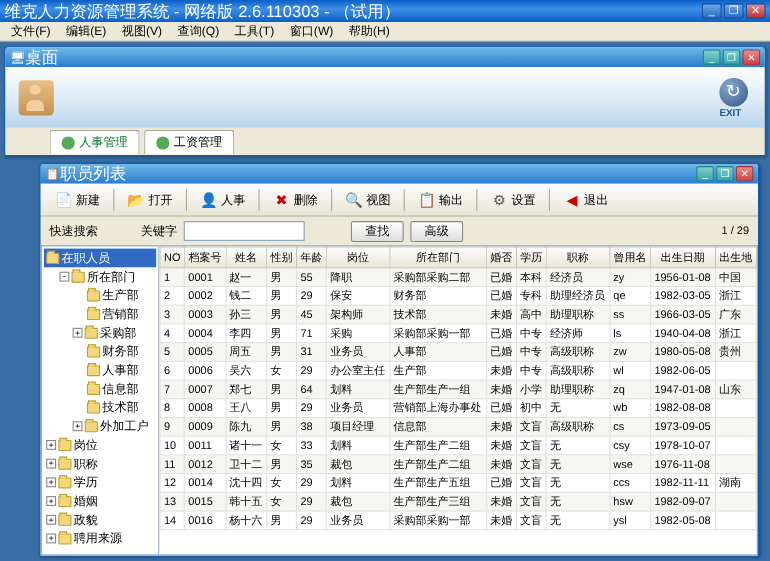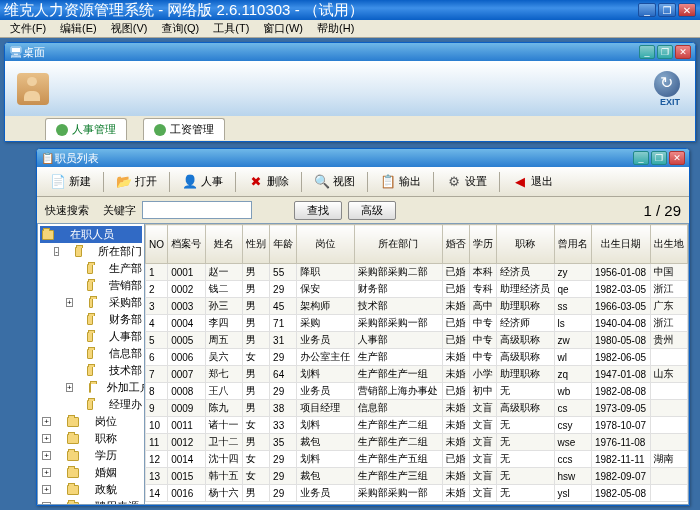--- a/index.html
+++ b/index.html
@@ -7,61 +7,61 @@
 .outer-titlebar{height:20px;background:linear-gradient(#0a5fc5,#3d8fe8 40%,#0a5fc5);color:#fff;display:flex;align-items:center;padding:0 4px}
 .outer-titlebar .title{flex:1;font-size:15px}
 .win-btns{display:flex;gap:2px}
 .win-btn{width:18px;height:14px;background:linear-gradient(#6fa8e8,#2969c0);border:1px solid #1a4e9e;border-radius:2px;color:#fff;font-size:10px;display:flex;align-items:center;justify-content:center;cursor:pointer}
 .win-btn.close{background:linear-gradient(#e88,#b33)}
 .menubar{height:18px;background:#ece9d8;display:flex;align-items:flex-end;padding:0 4px;gap:2px;border-bottom:1px solid #aca899}
 .menubar span{padding:1px 6px;font-size:11px;cursor:pointer}
 .desktop{position:absolute;top:38px;left:0;right:0;bottom:0;background:#3a6ea5}
 .panel-window{position:absolute;background:#ece9d8;border:1px solid #0a5fc5;border-radius:4px 4px 0 0;box-shadow:1px 1px 3px rgba(0,0,0,.3)}
 .panel-titlebar{height:18px;background:linear-gradient(#6fb8e8,#2a7dd0);color:#fff;display:flex;align-items:center;padding:0 4px;border-radius:3px 3px 0 0}
-.panel-titlebar .t{flex:1;font-size:11px}
+.panel-titlebar .t{flex:1;font-size:15px}
 .sqbtn{width:16px;height:14px;background:linear-gradient(#8cc,#3aa);border:1px solid #288;border-radius:2px;font-size:9px;color:#fff;display:flex;align-items:center;justify-content:center;margin-left:2px;cursor:pointer}
 .sqbtn.cl{background:linear-gradient(#e88,#c44);border-color:#a33}
 .main-panel{top:4px;left:4px;right:4px;height:100px}
 .main-header{height:55px;background:linear-gradient(#fff,#d9e8f5 60%,#b8d4ec);display:flex;align-items:center;padding:0 12px;position:relative}
 .person-icon{width:32px;height:32px;background:linear-gradient(#e8c088,#c89050);border-radius:4px;position:relative;margin-right:8px}
 .person-icon:before{content:"";position:absolute;top:4px;left:10px;width:10px;height:9px;background:#f0d0a0;border-radius:50%}
 .person-icon:after{content:"";position:absolute;bottom:4px;left:7px;width:16px;height:10px;background:#f0d0a0;border-radius:6px 6px 0 0}
 .main-title-cn{color:#1a5a9e;font-size:16px;font-weight:bold;font-style:italic}
 .main-title-en{color:#5a8ac0;font-size:10px;font-style:italic}
-.exit-btn{position:absolute;right:15px;top:10px;text-align:right;cursor:pointer}
+.exit-btn{position:absolute;right:15px;top:10px;text-align:left;cursor:pointer}
 .exit-icon{width:26px;height:26px;border-radius:50%;background:radial-gradient(circle at 35% 30%,#8ac,#358);margin:0 auto;position:relative}
 .exit-icon:after{content:"↻";color:#fff;font-size:16px;position:absolute;top:2px;left:6px}
 .exit-lbl{color:#1a5a9e;font-size:9px;font-weight:bold}
-.tab-row{height:24px;background:#ece9d8;display:flex;align-items:flex-end;padding-left:40px;gap:16px}
+.tab-row{height:24px;background:#ece9d8;display:flex;align-items:flex-end;padding-left:40px;gap:4px}
 .tab{height:22px;background:#fff;border:1px solid #aca899;border-bottom:none;border-radius:3px 3px 0 0;padding:3px 10px;display:flex;align-items:center;gap:4px;font-size:11px;cursor:pointer}
 .tab .ico{width:12px;height:12px;border-radius:50%}
 .tab.active{color:#0a7a2a}
 .tab.active .ico{background:#5a5}
 .tab:not(.active) .ico{background:#5a5}
 .sub-window{top:110px;left:36px;right:10px;bottom:4px}
 .toolbar{height:30px;background:linear-gradient(#fefefe,#e8e5d6);border-bottom:1px solid #aca899;display:flex;align-items:center;padding:0 6px;gap:2px}
 .tbtn{height:24px;padding:0 6px;display:flex;align-items:center;gap:3px;font-size:11px;cursor:pointer;border:1px solid transparent;border-radius:2px}
 .tico{width:16px;height:16px;display:flex;align-items:center;justify-content:center;font-size:13px}
 .tsep{width:1px;height:20px;background:#aca899;margin:0 3px}
 .search-row{height:26px;display:flex;align-items:center;padding:0 8px;gap:6px;background:#ece9d8}
 .search-row input[type=text]{height:18px;border:1px solid #7f9db9;padding:0 3px;font-size:11px}
 .btn{height:19px;padding:0 12px;background:linear-gradient(#fff,#ddd);border:1px solid #888;border-radius:2px;font-size:11px;cursor:pointer}
-.page-ind{margin-left:auto;font-size:15px}
+.page-ind{margin-left:auto;font-size:10px}
 .content{display:flex;height:calc(100% - 74px)}
 .tree{width:108px;background:#fff;border:1px solid #7f9db9;overflow:auto;font-size:11px;padding:2px}
-.tree-node{padding:1px 0 1px 2px;white-space:nowrap;cursor:pointer;display:flex;align-items:center;gap:16px}
+.tree-node{padding:1px 0 1px 2px;white-space:nowrap;cursor:pointer;display:flex;align-items:center;gap:2px}
 .tree-node.sel{background:#316ac5;color:#fff}
 .tree-node .exp{width:9px;height:9px;border:1px solid #888;font-size:8px;line-height:7px;text-align:center;background:#fff;color:#000}
 .tree-node .fic{width:12px;height:10px;background:#f5d67a;border:1px solid #c0a030;border-radius:0 1px 1px 1px;position:relative}
 .tree-node .fic:before{content:"";position:absolute;top:-3px;left:0;width:5px;height:2px;background:#f5d67a;border:1px solid #c0a030;border-bottom:none}
 .tree-indent{padding-left:14px}
 .tree-indent2{padding-left:26px}
 .grid-wrap{flex:1;background:#fff;border:1px solid #7f9db9;border-left:none;overflow:auto}
 table.grid{border-collapse:collapse;font-size:10px;width:100%}
-.grid th{background:linear-gradient(#fefefe,#e8e5d6);border:1px solid #c5c2b2;padding:12px 3px;font-weight:normal;white-space:nowrap;position:sticky;top:0}
+.grid th{background:linear-gradient(#fefefe,#e8e5d6);border:1px solid #c5c2b2;padding:2px 3px;font-weight:normal;white-space:nowrap;position:sticky;top:0}
 .grid td{border:1px solid #e0e0e0;padding:1px 3px;white-space:nowrap;height:15px}
 .grid tr:nth-child(odd) td{background:#f7f7f2}
 </style>
 </head>
 <body>
 
 <div class="outer-titlebar">
   <span class="title">维克人力资源管理系统 - 网络版 2.6.110303 - （试用）</span>
   <div class="win-btns">
     <div class="win-btn">_</div>
@@ -152,21 +152,21 @@
           <span>设置</span>
         </div>
         <div class="tsep"></div>
         <div class="tbtn">
           <span class="tico" style="color:#c00">◀</span>
           <span>退出</span>
         </div>
       </div>
     <div class="search-row">
       <span>快速搜索</span>
-      <span style="margin-left:8px">关键字</span>
+      <span style="margin-left:33px">关键字</span>
       <input type="text" style="width: 110px;" value="">
       <span style="width:30px"></span>
       <button class="btn">查找</button>
       <button class="btn">高级</button>
       <span class="page-ind">1 / 29</span>
     </div>
     <div class="content">
       <div class="tree" id="tree">
           <div class="tree-node sel">
             <span class="fic"></span>
@@ -209,25 +209,20 @@
           </div>
           <div class="tree-node tree-indent2">
             <span style="width:11px;display:inline-block"></span>
             <span class="fic"></span>
             <span>技术部</span>
           </div>
           <div class="tree-node tree-indent2">
             <span class="exp">+</span>
             <span class="fic"></span>
             <span>外加工户</span>
-          </div>
-          <div class="tree-node tree-indent2">
-            <span style="width:11px;display:inline-block"></span>
-            <span class="fic"></span>
-            <span>经理办</span>
           </div>
           <div class="tree-node ">
             <span class="exp">+</span>
             <span class="fic"></span>
             <span>岗位</span>
           </div>
           <div class="tree-node ">
             <span class="exp">+</span>
             <span class="fic"></span>
             <span>职称</span>

